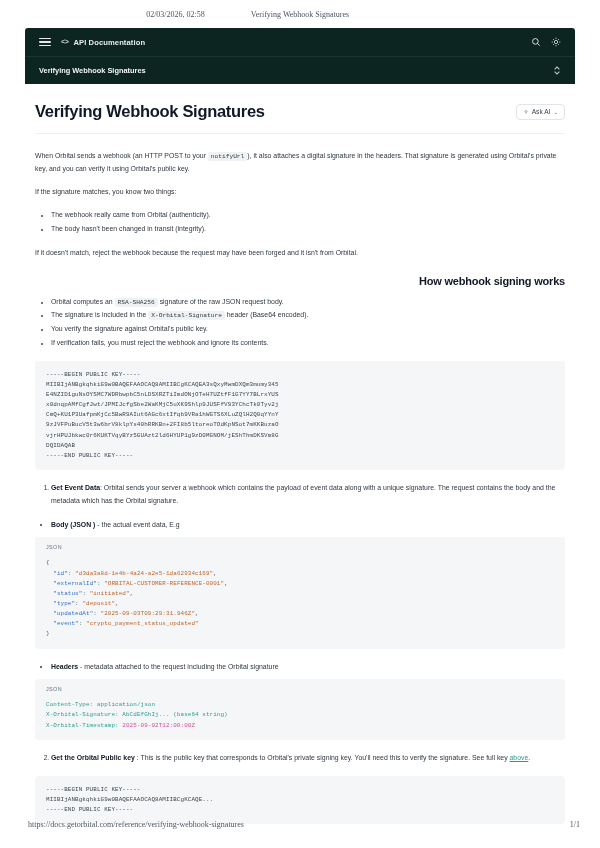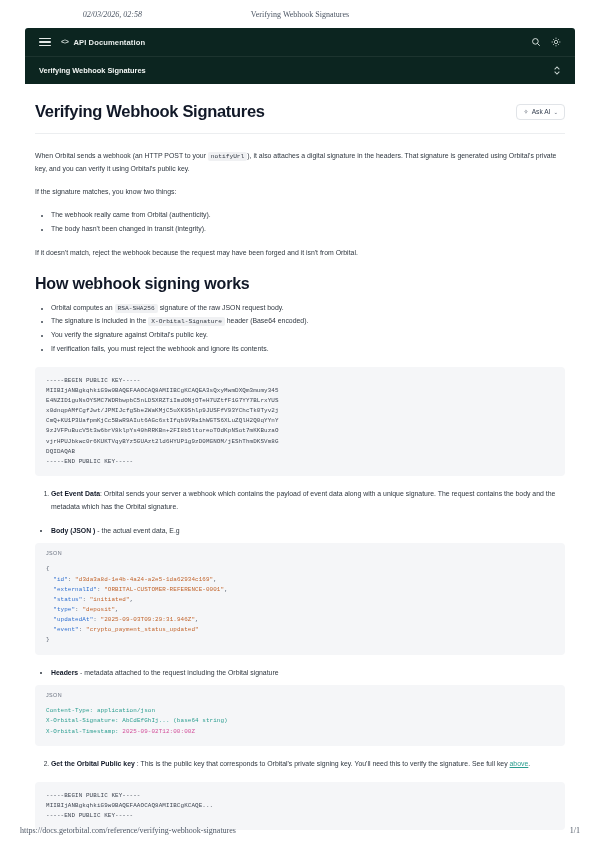--- a/index.html
+++ b/index.html
@@ -16,28 +16,28 @@
 
   
   .print-header {
     position: absolute; top: 0; left: 0; right: 0;
     height: 28px;
     display: flex; align-items: center;
     font-family: "Liberation Serif", serif;
     font-size: 8px; color: #4b5563;
     padding: 0 20px;
   }
-  .print-header .ph-left { width: 33%; text-align: center; font-style: italic; }
+  .print-header .ph-left { width: 33%; text-align: right; }
   .print-header .ph-center { width: 34%; text-align: center; }
   .print-header .ph-right { width: 33%; text-align: right; }
 
   .print-footer {
-    position: absolute; bottom: 8px; left: 0; right: 0;
+    position: absolute; bottom: 8px; left: 8px; right: 0;
     height: 20px;
-    display: flex; align-items: center;
+    display: flex; 
     font-family: "Liberation Serif", serif;
     font-size: 8px; color: #4b5563;
     padding: 0 20px;
   }
   .print-footer .pf-left { flex: 1; text-align: left; }
   .print-footer .pf-right { text-align: right; }
 
   
   .app {
     position: absolute;
@@ -145,25 +145,26 @@
     line-height: 1.85;
     color: #2f3740;
     margin-bottom: 1px;
   }
   ul.bullets li::marker { color: #3f4853; font-size: 6px; }
   ol.steps li::marker { color: #2f3740; font-size: 6.6px; }
   ol.steps > li { margin-bottom: 9px; }
   ol.steps li b { color: #111827; }
 
   h2.section {
-    font-size: 16px;
+    font-size: 11px;
     font-weight: bold;
     color: #111827;
     margin: 16px 0 9px 0;
     letter-spacing: -0.2px;
+    text-align: right;
   }
 
   code.inline {
     font-family: "Liberation Mono", monospace;
     font-size: 6.2px;
     background: #f0f1f3;
     color: #343b45;
     padding: 1px 3px;
     border-radius: 2px;
   }

